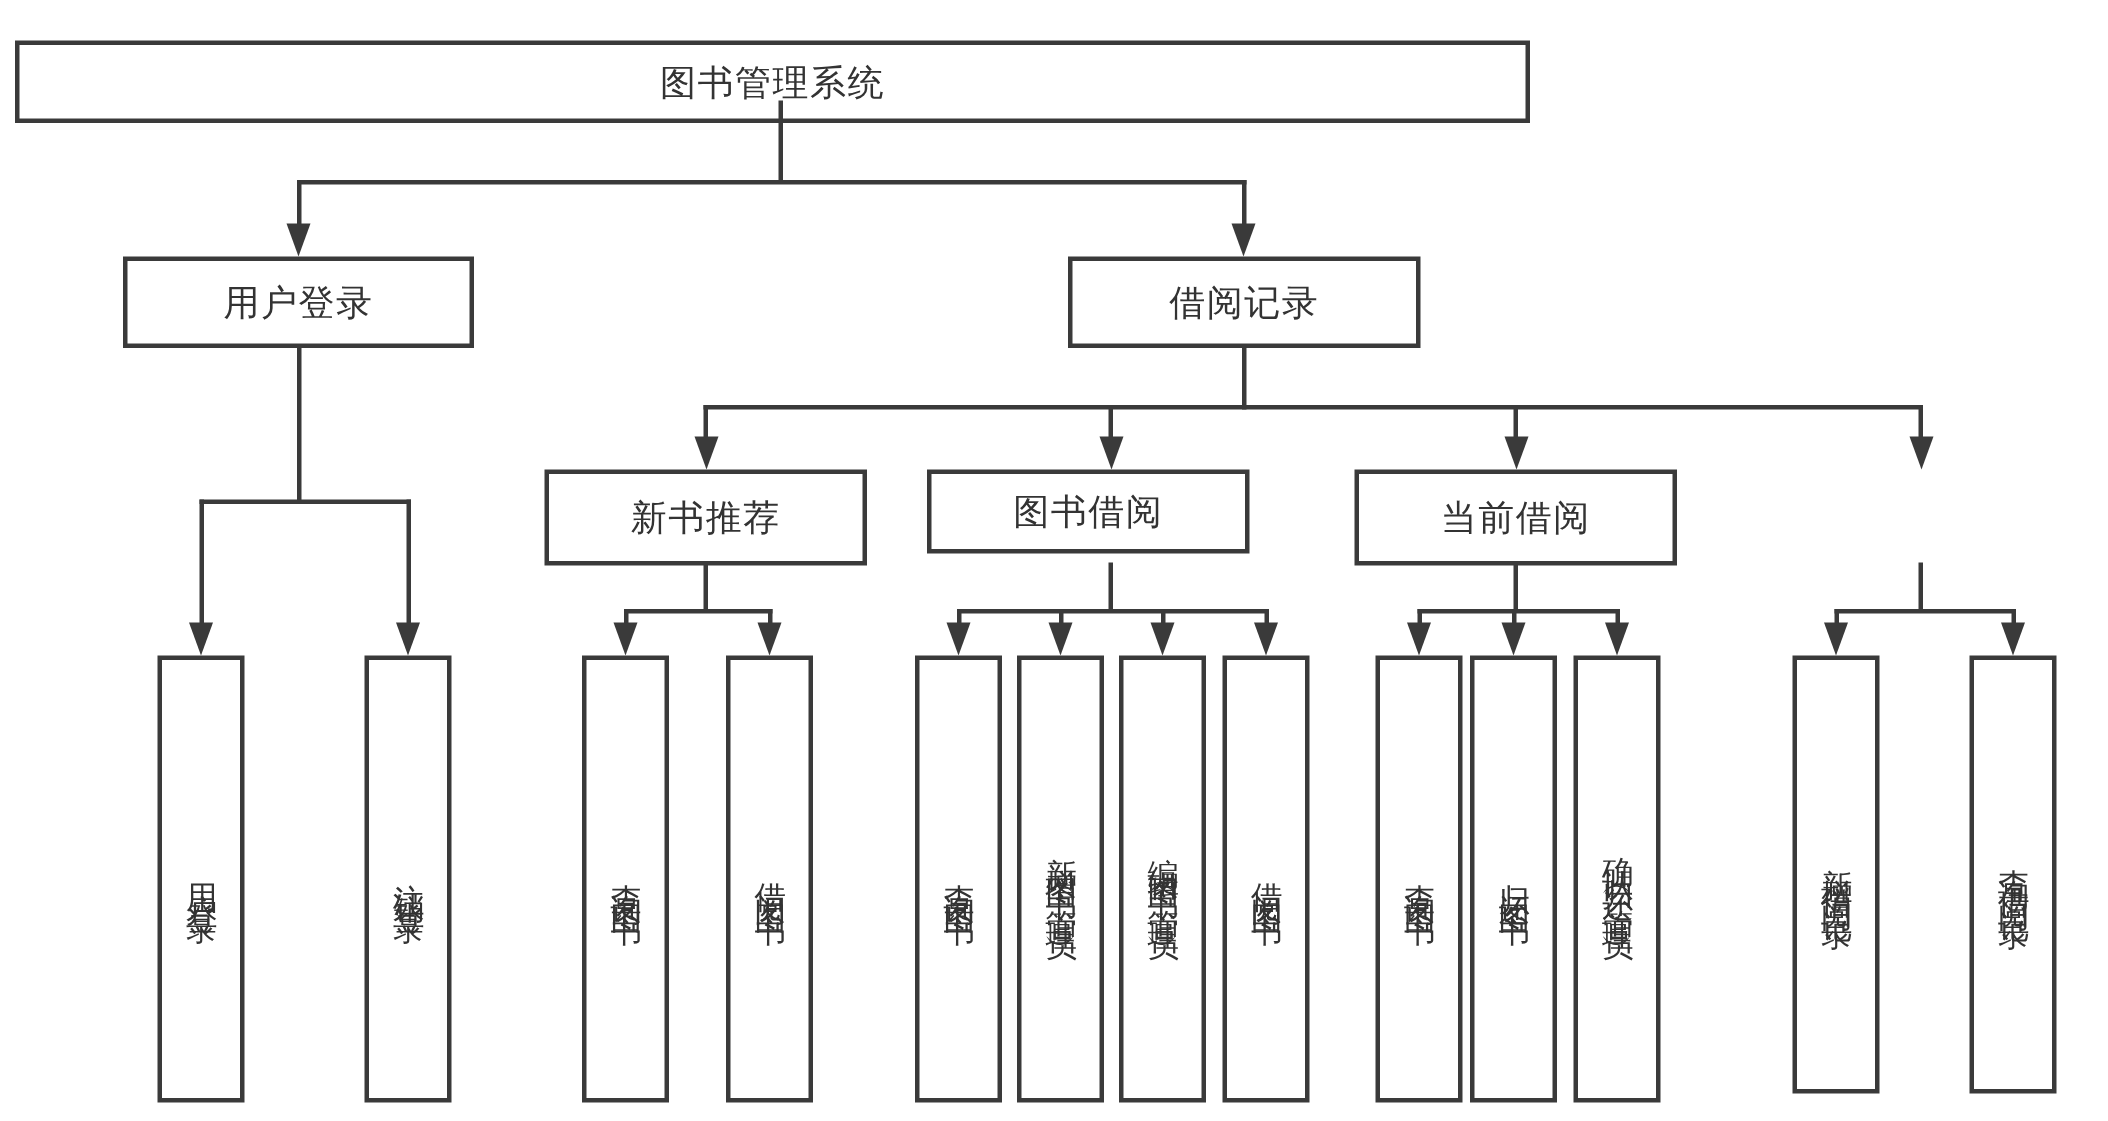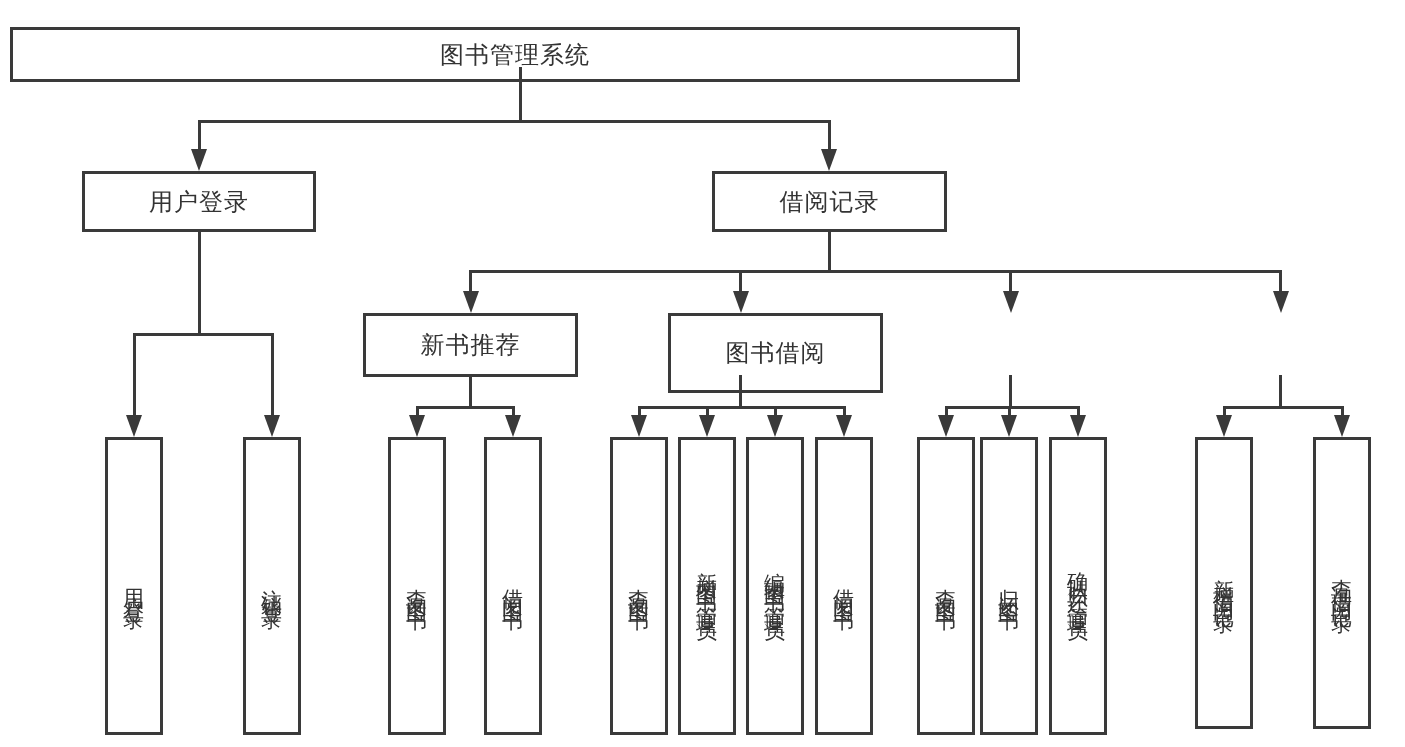--- a/index.html
+++ b/index.html
@@ -46,21 +46,22 @@
 <body>
 
 <div class="stage">
 
   <div class="box" style="left:10px;top:27px;width:1010px;height:55px;">图书管理系统</div>
 
   <div class="box" style="left:82px;top:171px;width:234px;height:61px;">用户登录</div>
   <div class="box" style="left:712px;top:171px;width:235px;height:61px;">借阅记录</div>
 
   <div class="box" style="left:363px;top:313px;width:215px;height:64px;">新书推荐</div>
-  <div class="box" style="left:668px;top:313px;width:215px;height:80px;">图书借阅</div>
+  <div class="box" style="left:618px;top:313px;width:215px;height:56px;">图书借阅</div>
+  <div class="box" style="left:903px;top:313px;width:215px;height:64px;">当前借阅</div>
 
   <div class="vbox" style="left:105px;top:437px;width:58px;height:298px;">
     <span>用户登录</span>
     </div>
   <div class="vbox" style="left:243px;top:437px;width:58px;height:298px;">
     <span>注销登录</span>
     </div>
 
   <div class="vbox" style="left:388px;top:437px;width:58px;height:298px;">
     <span>查询图书</span>

